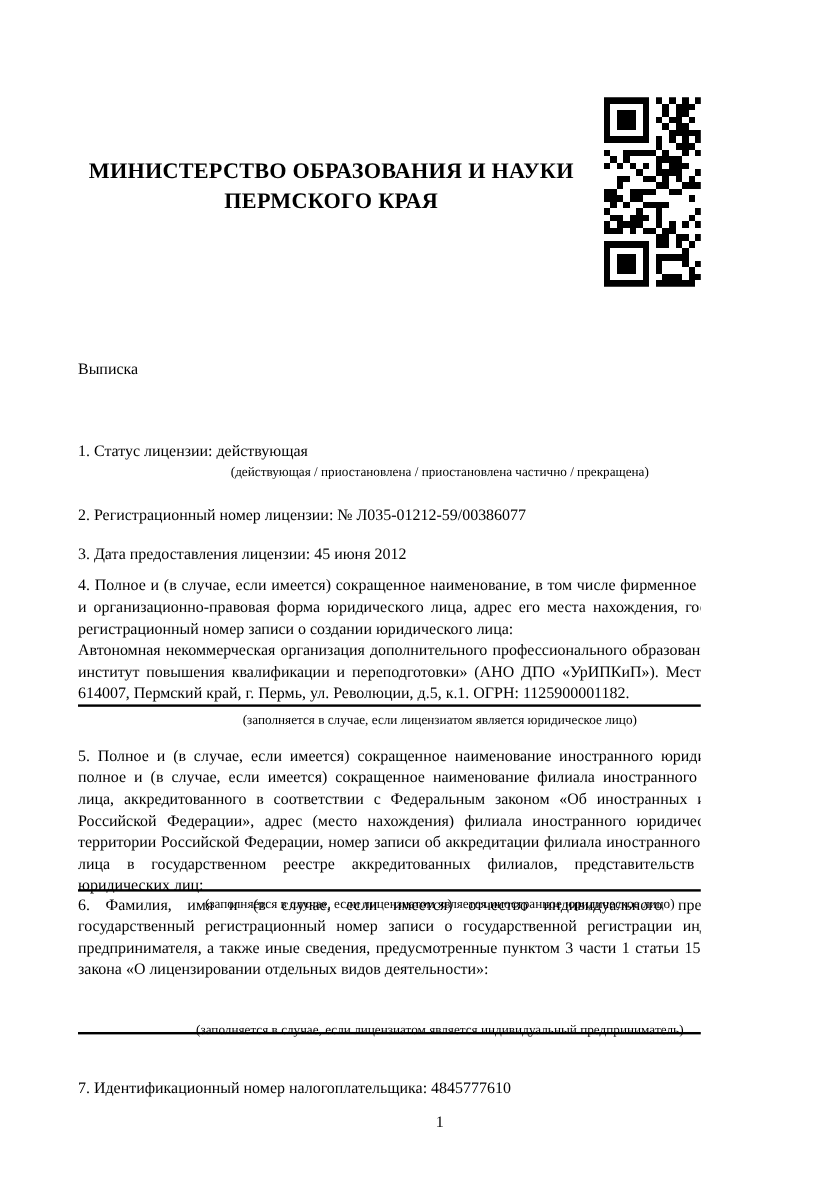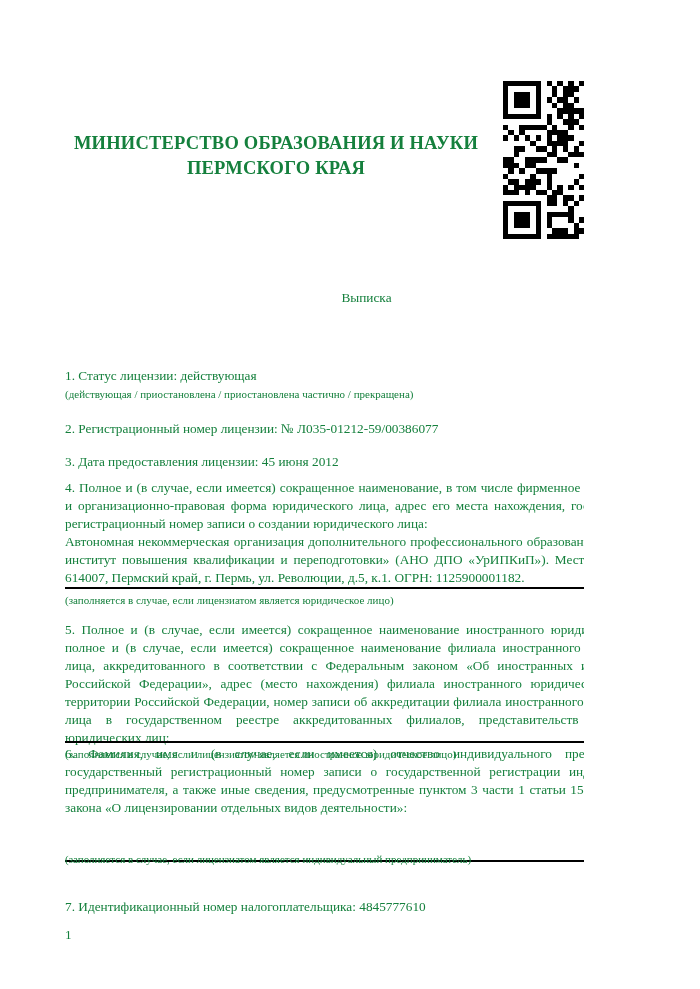--- a/index.html
+++ b/index.html
@@ -1,47 +1,47 @@
 <!DOCTYPE html>
 <html lang="ru"><head>
 <meta charset="utf-8">
 <style>
   html,body{margin:0;padding:0;background:#ffffff;}
   .page{
     position:relative;
     width:584px;
     height:989px;
     background:#ffffff;
-    color:#15803d;
+    color:#000000;
     font-family:"Liberation Serif","DejaVu Serif",serif;
     overflow:hidden;
   }
   .header-block{
     position:absolute;left:65px;top:131px;width:422px;text-align:center;
   }
   .ministry-line{
     font-size:18.5px;font-weight:bold;line-height:25px;letter-spacing:.2px;
   }
   .authority-caption{
     font-size:11px;line-height:13px;margin-top:5px;
   }
   .qr-box{
     position:absolute;left:503px;top:81px;width:158px;height:158px;
   }
   .doc-title{
-    position:absolute;left:65px;top:289px;width:603px;text-align:center;
+    position:absolute;left:65px;top:299px;width:603px;
     font-size:13.3px;line-height:18px;
   }
   .row{
     position:absolute;left:65px;width:603px;
     font-size:13.3px;line-height:18px;
   }
   .just{text-align:justify;font-family:Liberation Serif, serif;}
   .caption-row{
-    position:absolute;left:65px;width:603px;
+    position:absolute;left:65px;width:603px;text-align:center;
     font-size:11px;line-height:13px;
   }
   .rule{
     position:absolute;left:65px;width:603px;height:0;
     border-top:2px solid #000000;
   }
   .page-number{
     font-size:13.3px;line-height:18px;
   }
 </style>

